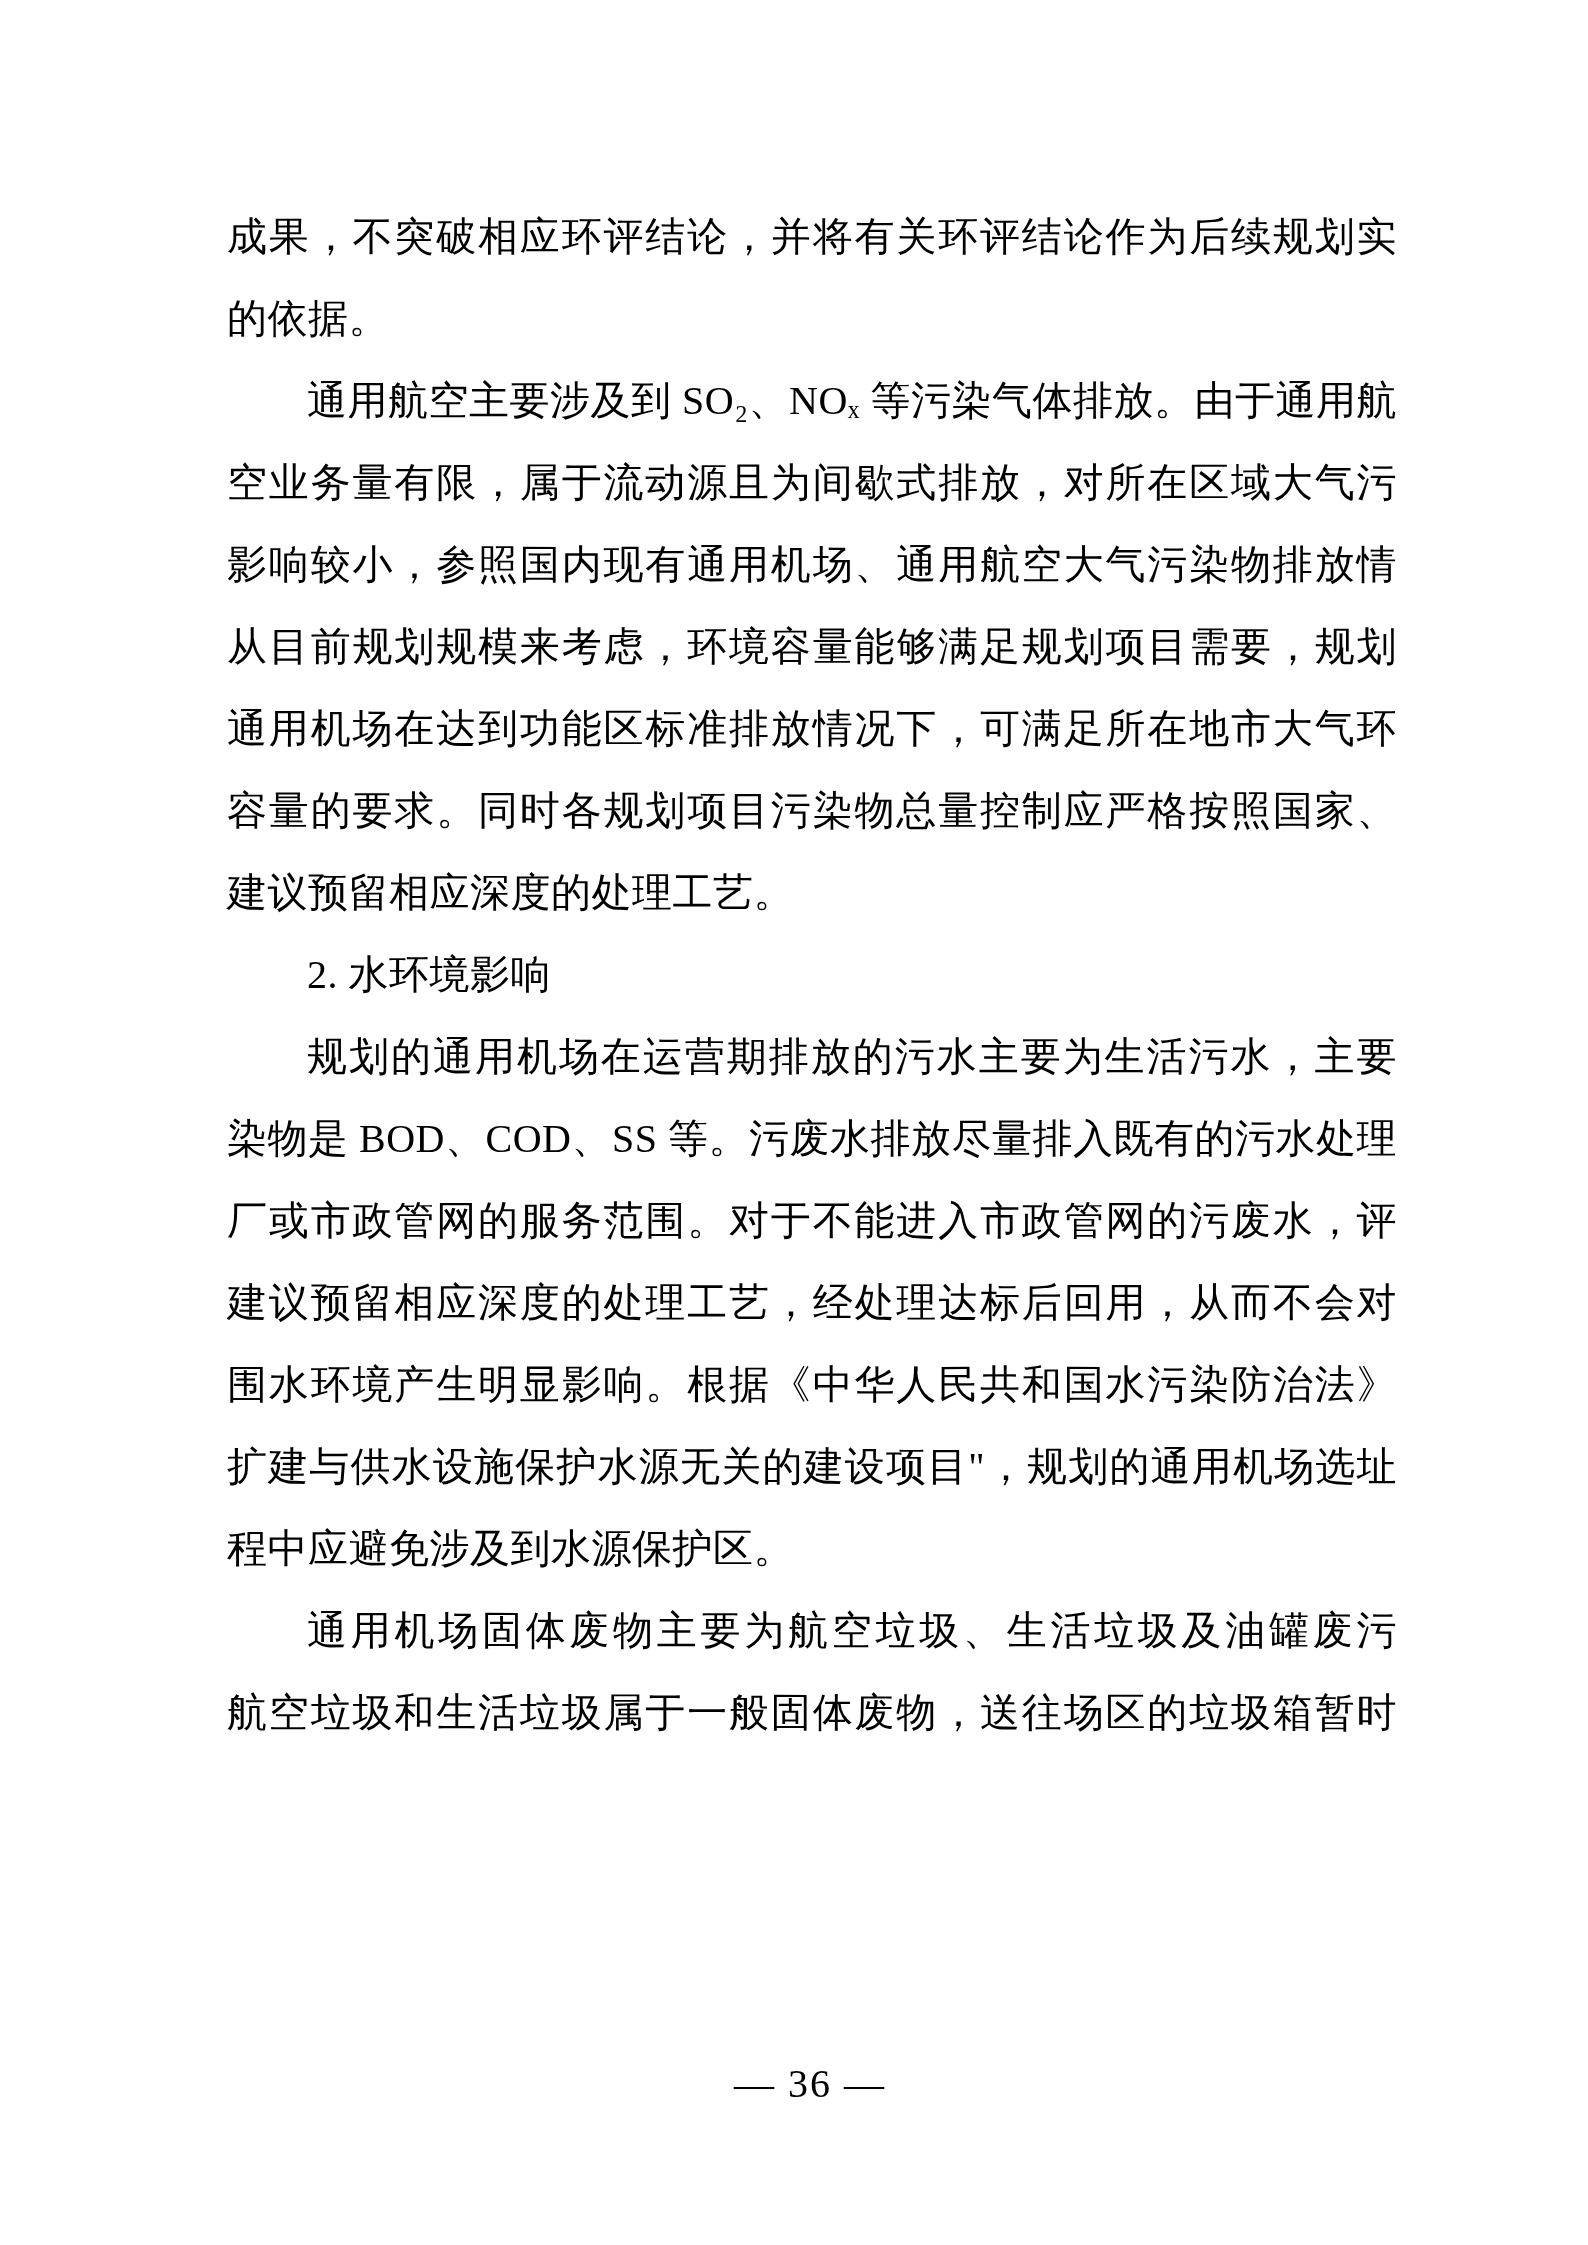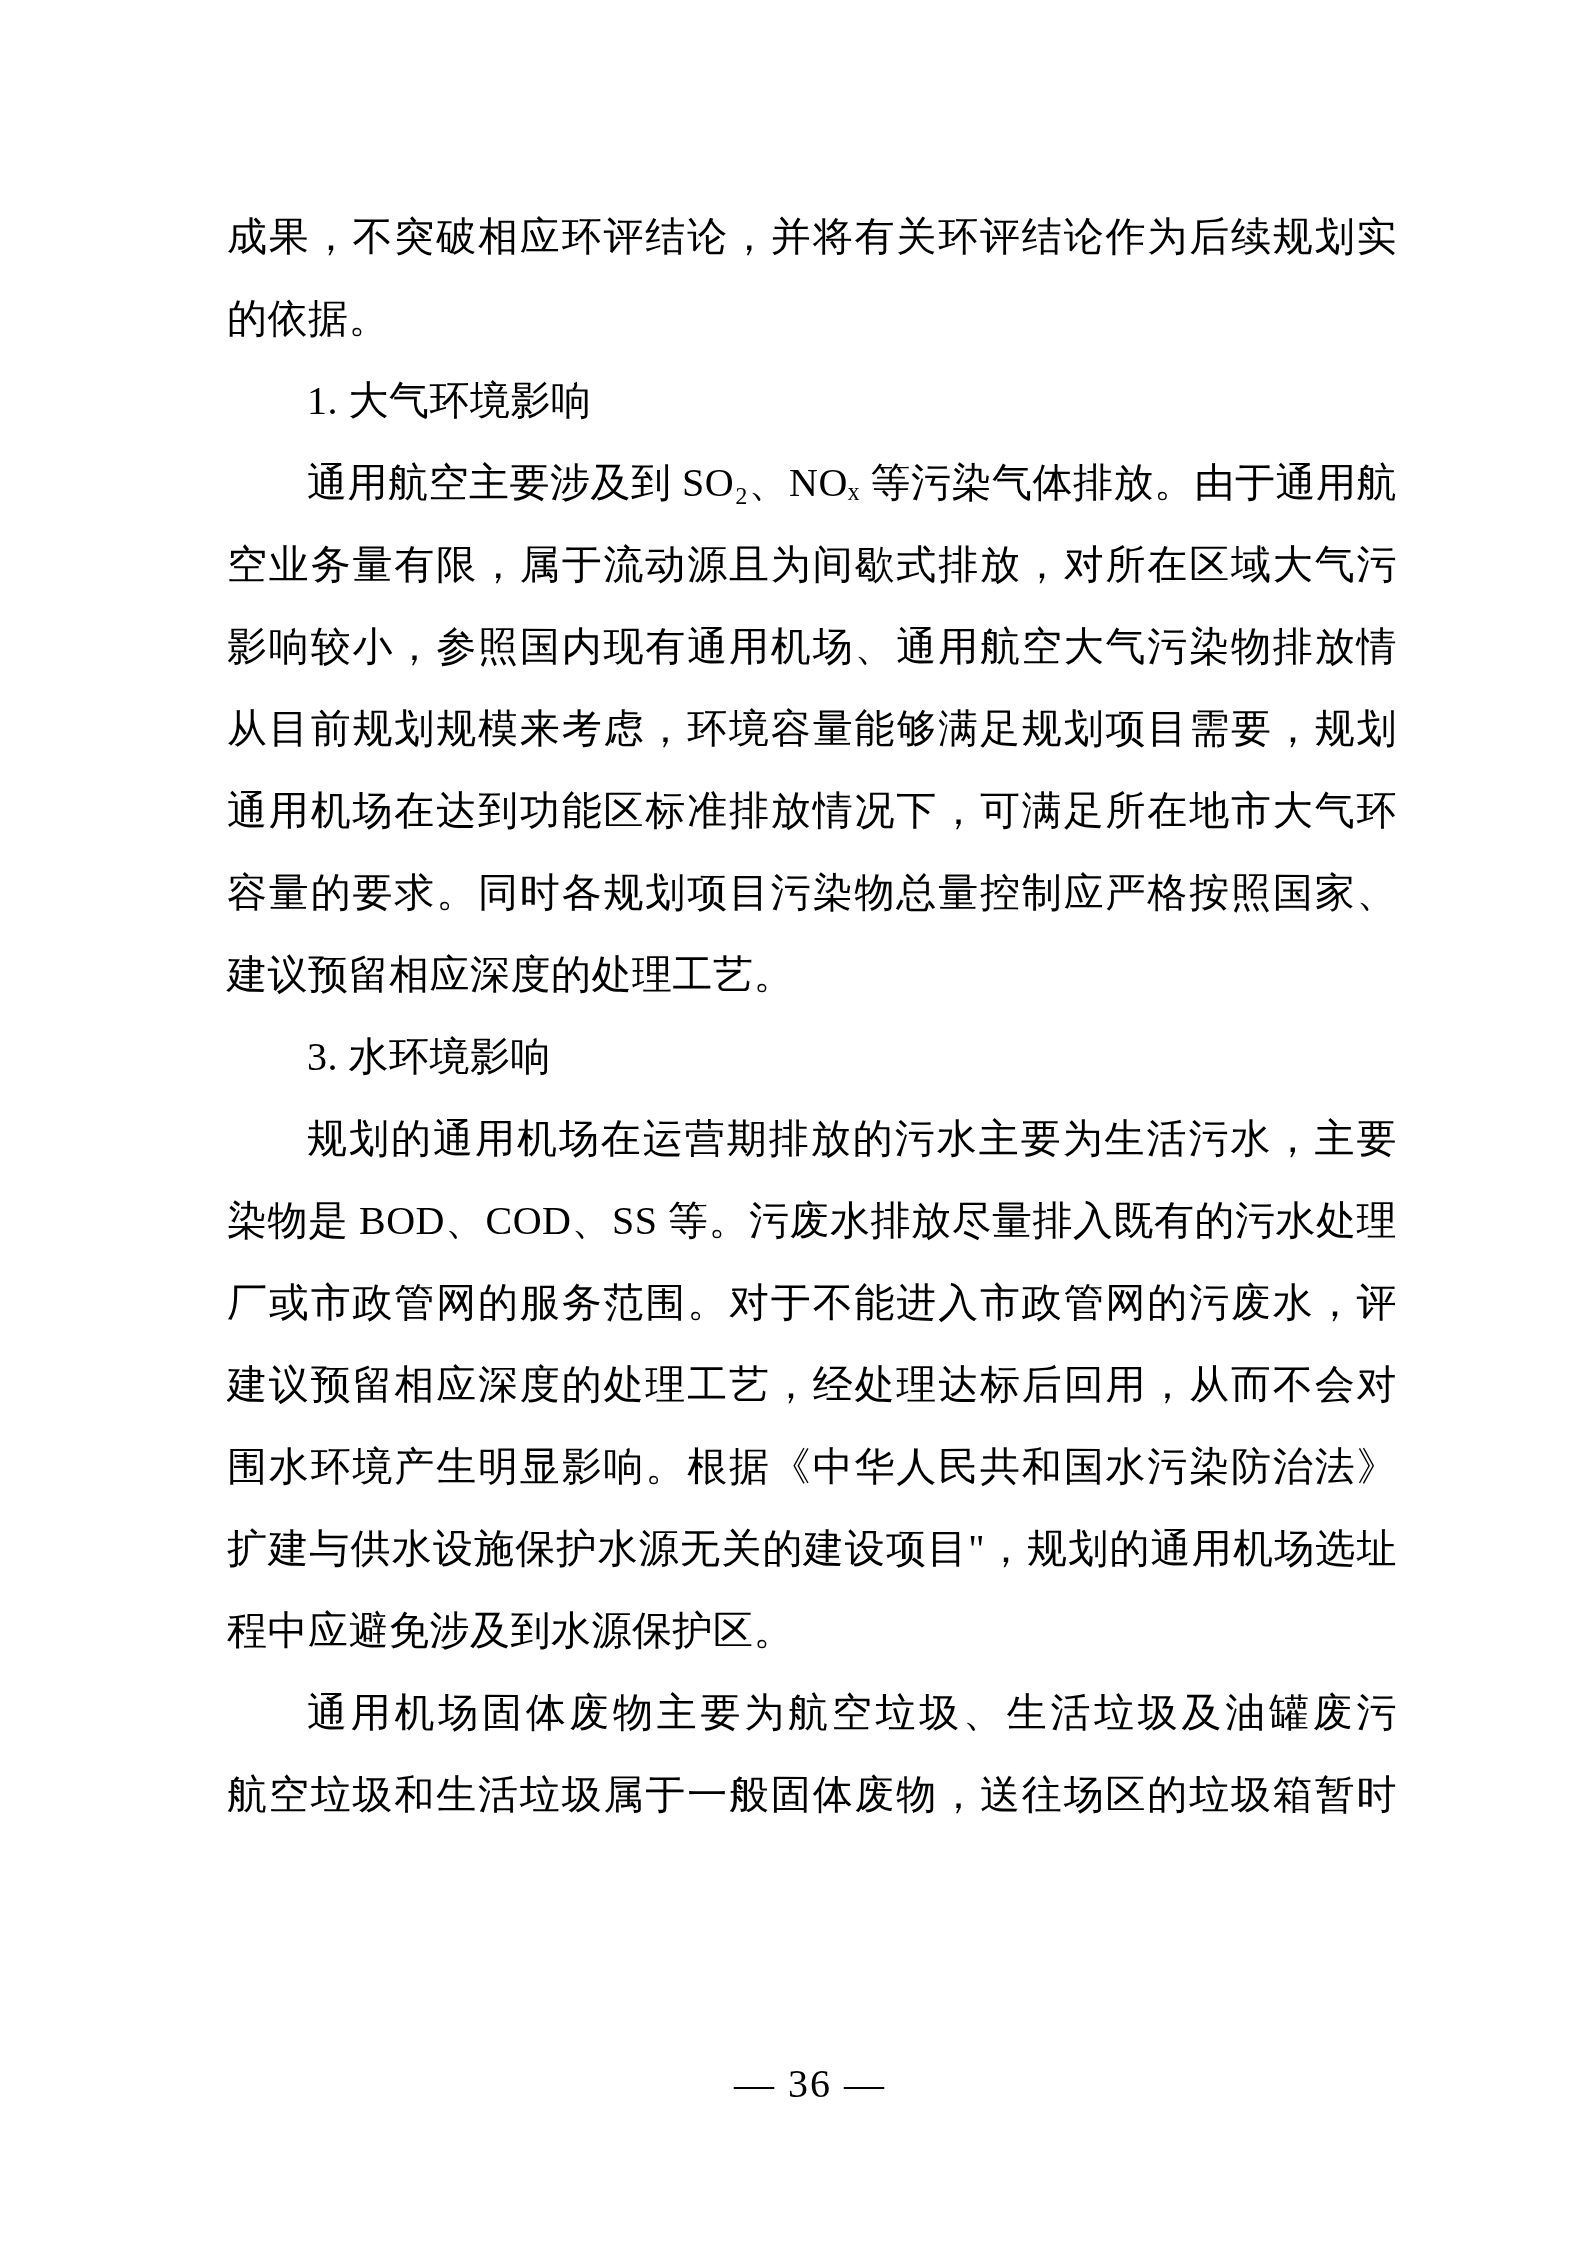--- a/index.html
+++ b/index.html
@@ -71,34 +71,31 @@
 </style>
 </head>
 <body>
 
 <div class="page">
   <div class="doc">
       <div class="block paragraph">
         <div class="line full">成果，不突破相应环评结论，并将有关环评结论作为后续规划实施</div>
         <div class="line end">的依据。</div>
       </div>
-      <div class="block heading">
-        <div class="line end indent">1. 大气环境影响</div>
-      </div>
       <div class="block paragraph">
         <div class="line full indent">通用航空主要涉及到 SO₂、NOₓ 等污染气体排放。由于通用航</div>
         <div class="line full">空业务量有限，属于流动源且为间歇式排放，对所在区域大气污染</div>
         <div class="line full">影响较小，参照国内现有通用机场、通用航空大气污染物排放情况，</div>
         <div class="line full">从目前规划规模来考虑，环境容量能够满足规划项目需要，规划各</div>
         <div class="line full">通用机场在达到功能区标准排放情况下，可满足所在地市大气环境</div>
         <div class="line full">容量的要求。同时各规划项目污染物总量控制应严格按照国家、西</div>
         <div class="line end">建议预留相应深度的处理工艺。</div>
       </div>
       <div class="block heading">
-        <div class="line end indent">3. 水环境影响</div>
+        <div class="line end indent">2. 水环境影响</div>
       </div>
       <div class="block paragraph">
         <div class="line full indent">规划的通用机场在运营期排放的污水主要为生活污水，主要污</div>
         <div class="line full">染物是 BOD、COD、SS 等。污废水排放尽量排入既有的污水处理</div>
         <div class="line full">厂或市政管网的服务范围。对于不能进入市政管网的污废水，评价</div>
         <div class="line full">建议预留相应深度的处理工艺，经处理达标后回用，从而不会对周</div>
         <div class="line full">围水环境产生明显影响。根据《中华人民共和国水污染防治法》中</div>
         <div class="line full">扩建与供水设施保护水源无关的建设项目"，规划的通用机场选址过</div>
         <div class="line end">程中应避免涉及到水源保护区。</div>
       </div>

